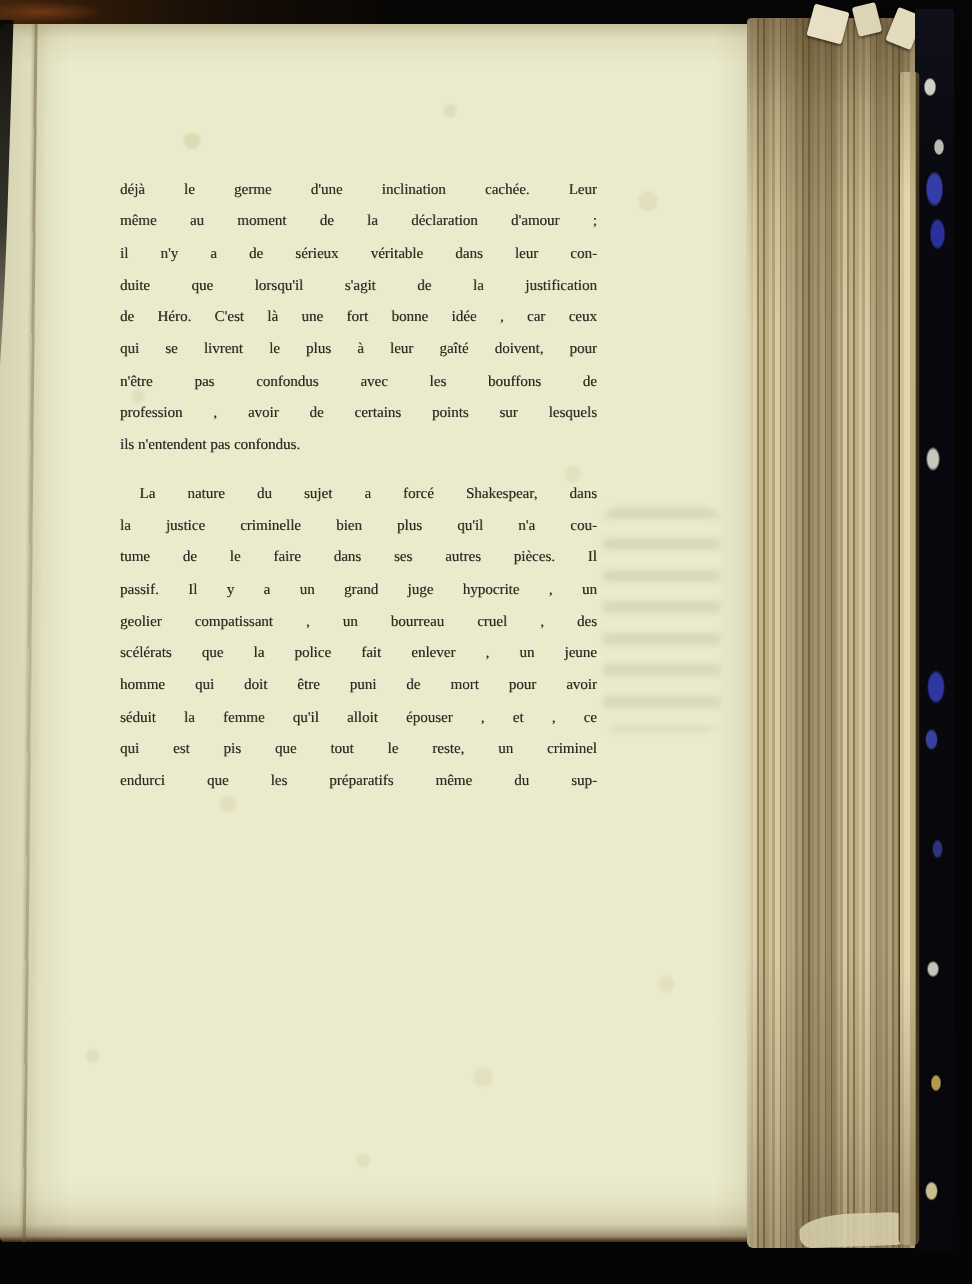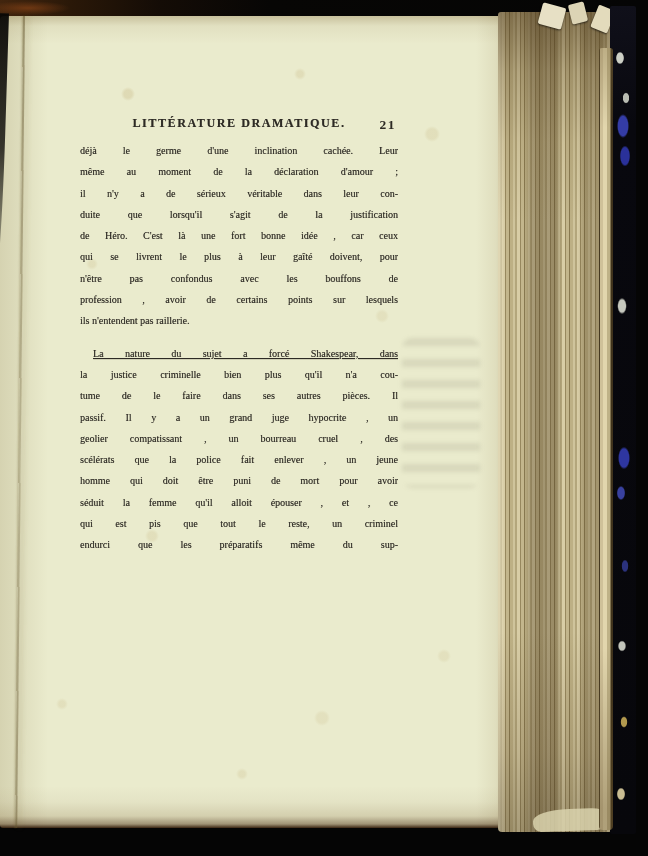--- a/index.html
+++ b/index.html
@@ -82,21 +82,21 @@
   }
   .para { margin: 0; }
   .para + .para { margin-top: 11px; }
   .line {
     height: 21.3px; line-height: 21.3px; font-size: 10px;
     text-align: justify; text-align-last: justify;
     overflow: hidden; white-space: normal;
     text-shadow: 0.3px 0.3px 0.35px rgba(45,42,36,0.5);
   }
   .para:not(.jlast) .line:last-child { text-align-last: left; }
-  .para.indent .line:first-child { text-indent: 13px; text-decoration: underline; }
+  .para.indent .line:first-child { text-indent: 13px; }
   .it { font-style: italic; letter-spacing: 0.4px; }
   
   .fore-edge {
     position: absolute; left: 498px; top: 12px; width: 118px; height: 820px;
     border-radius: 3px 5px 7px 4px;
     background:
       linear-gradient(180deg, rgba(75,55,25,0.55) 0px, rgba(95,75,40,0.30) 60px, rgba(120,100,55,0.12) 130px, rgba(0,0,0,0) 210px, rgba(0,0,0,0) 620px, rgba(90,70,40,0.18) 740px, rgba(70,55,30,0.32) 818px),
       linear-gradient(90deg, rgba(236,229,198,0.55) 0px 3px, rgba(0,0,0,0) 6px 26px, rgba(80,62,32,0.35) 34px 58px, rgba(0,0,0,0) 64px 80px, rgba(90,72,40,0.30) 88px 104px, rgba(0,0,0,0) 110px),
       repeating-linear-gradient(90deg, #cfc49c 0 2px, #b3a67c 2px 4px, #d8cda6 4px 7px, #97885e 7px 8px, #c3b68c 8px 11px, #887950 11px 12px, #bdb085 12px 15px);
     z-index: 3;
@@ -150,35 +150,31 @@
 <div class="stage">
 
   <div class="top-band"></div>
 
   <div class="page">
     <div class="left-wedge"></div>
     <div class="crease"></div>
     <div class="showthrough"></div>
 
     <div class="text-area">
-      <div class="header">
-        <span class="running-title">LITTÉRATURE DRAMATIQUE.</span>
-        <span class="page-number">21</span>
-      </div>
       <div id="paragraphs">
           <div class="para">
             <div class="line"><span>déjà le germe d'une inclination cachée. Leur</span></div>
             <div class="line"><span>même au moment de la déclaration d'amour ;</span></div>
             <div class="line"><span>il n'y a de sérieux véritable dans leur con-</span></div>
             <div class="line"><span>duite que lorsqu'il s'agit de la justification</span></div>
             <div class="line"><span>de Héro. C'est là une fort bonne idée , car ceux</span></div>
             <div class="line"><span>qui se livrent le plus à leur gaîté doivent, pour</span></div>
             <div class="line"><span>n'être pas confondus avec les bouffons de</span></div>
             <div class="line"><span>profession , avoir de certains points sur lesquels</span></div>
-            <div class="line"><span>ils n'entendent pas raillerie.</span></div>
+            <div class="line"><span>ils n'entendent pas confondus.</span></div>
           </div>
           <div class="para indent jlast">
             <div class="line"><span>La nature du sujet a forcé Shakespear, dans</span></div>
             <div class="line"><span>la justice criminelle bien plus qu'il n'a cou-</span></div>
             <div class="line"><span>tume de le faire dans ses autres pièces. Il</span></div>
             <div class="line"><span>passif. Il y a un grand juge hypocrite , un</span></div>
             <div class="line"><span>geolier compatissant , un bourreau cruel , des</span></div>
             <div class="line"><span>scélérats que la police fait enlever , un jeune</span></div>
             <div class="line"><span>homme qui doit être puni de mort pour avoir</span></div>
             <div class="line"><span>séduit la femme qu'il alloit épouser , et , ce</span></div>

